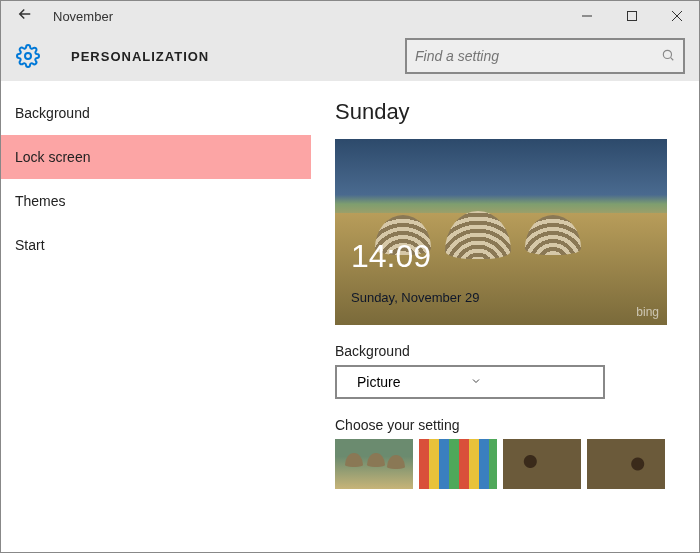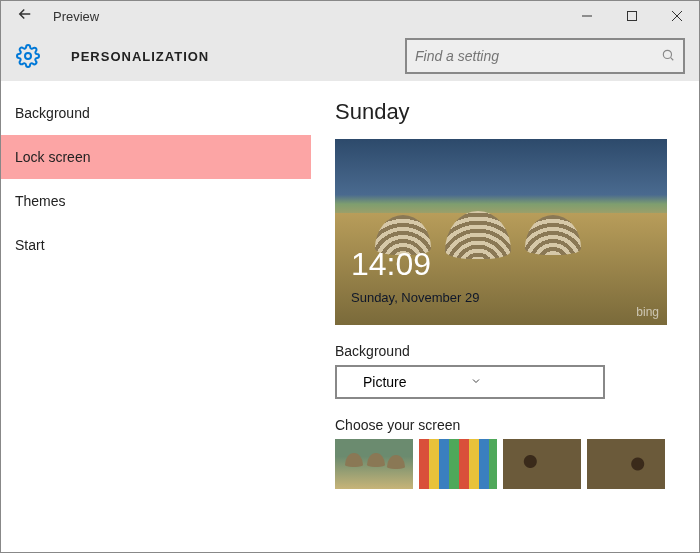--- a/index.html
+++ b/index.html
@@ -22,45 +22,45 @@
   .navitem.selected { background: #fca5a5; }
   .main { flex: 1; padding: 18px 20px 0 24px; overflow: hidden; }
   .main h2 { font-size: 22px; font-weight: 400; color: #222; margin-bottom: 14px; }
   .preview { width: 332px; height: 186px; position: relative; overflow: hidden; }
   .preview .sky { position: absolute; inset: 0; background: linear-gradient(#2d4a6b 0%, #4a6a8f 30%, #7e9e6f 35%, #a8a068 42%, #c7b478 100%); }
   .preview .grass { position: absolute; left:0; right:0; bottom:0; height: 60%; background: linear-gradient(#b89d5a, #7a6a3a); }
   .shell { position: absolute; width: 56px; height: 40px; border-radius: 60% 60% 50% 50% / 100% 100% 20% 20%; background: repeating-radial-gradient(circle at 50% 120%, #d6c8a8 0 4px, #8a7855 4px 8px); bottom: 70px; }
   .shell.s1 { left: 40px; }
   .shell.s2 { left: 110px; width: 66px; height: 48px; bottom: 66px; }
   .shell.s3 { left: 190px; }
-  .preview .time { position: absolute; left: 16px; bottom: 42px; color: #fff; font-size: 32px; font-weight: 300; }
+  .preview .time { position: absolute; left: 16px; bottom: 50px; color: #fff; font-size: 32px; font-weight: 300; }
   .preview .date { position: absolute; left: 16px; bottom: 20px; color: #0f172a; font-size: 13px; }
   .preview .bing { position: absolute; right: 8px; bottom: 6px; color: rgba(255,255,255,0.6); font-size: 12px; }
   .label { font-size: 14px; color: #222; margin-top: 18px; margin-bottom: 6px; }
-  .dropdown { width: 270px; height: 34px; border: 2px solid #888; display: flex; align-items: center; padding: 0 26px; cursor: pointer; }
+  .dropdown { width: 270px; height: 34px; border: 2px solid #888; display: flex; align-items: center; padding: 0 20px; cursor: pointer; }
   .dropdown span { flex: 1; font-size: 14px; }
   .chev { font-size: 12px; color: #444; }
   .thumbs { display: flex; gap: 6px; margin-top: 6px; }
   .thumb { width: 78px; height: 50px; background: #999; cursor: pointer; }
   .thumb.t1 { background: linear-gradient(#6b8b6f 35%, #c7b478 100%); position: relative; }
   .thumb.t1::after { content:""; position:absolute; left:10px; top:14px; width:18px; height:14px; border-radius:60% 60% 50% 50%/100% 100% 20% 20%; background:#8a7855; box-shadow: 22px 0 #8a7855, 42px 2px #8a7855; }
   .thumb.t2 { background: repeating-linear-gradient(90deg,#d94f3a 0 10px,#e8c23a 10px 20px,#3a7fbf 20px 30px,#4fa85a 30px 40px); }
   .thumb.t3 { background: radial-gradient(circle at 35% 45%, #3a2a1a 6px, #6b5a3a 7px 100%); }
   .thumb.t4 { background: radial-gradient(circle at 65% 50%, #3a2a1a 6px, #6b5a3a 7px 100%); }
 </style>
 </head>
 <body>
 
 <div class="titlebar">
   <div class="back">
     <svg width="18" height="18" viewBox="0 0 24 24" fill="none" stroke="#333" stroke-width="2">
         <path d="M19 12H5M11 18l-6-6 6-6"></path>
       </svg>
   </div>
-  <div class="title">Preview</div>
+  <div class="title">November</div>
   <div class="spacer"></div>
   <div class="winbtn">
     <svg width="10" height="10">
         <line x1="0" y1="5" x2="10" y2="5" stroke="#333" stroke-width="1"></line>
       </svg>
   </div>
   <div class="winbtn">
     <svg width="10" height="10">
         <rect x="0.5" y="0.5" width="9" height="9" fill="none" stroke="#333" stroke-width="1"></rect>
       </svg>
@@ -125,21 +125,21 @@
     <div class="label">Background</div>
     <div class="dropdown">
       <span>Picture</span>
       <span class="chev">
         <svg width="12" height="12" viewBox="0 0 24 24" fill="none" stroke="#444" stroke-width="2">
             <polyline points="6 9 12 15 18 9"></polyline>
           </svg>
       </span>
     </div>
 
-    <div class="label">Choose your screen</div>
+    <div class="label">Choose your setting</div>
     <div class="thumbs">
       <div class="thumb t1"></div>
       <div class="thumb t2"></div>
       <div class="thumb t3"></div>
       <div class="thumb t4"></div>
     </div>
   </div>
 </div>
 
 </body></html>

